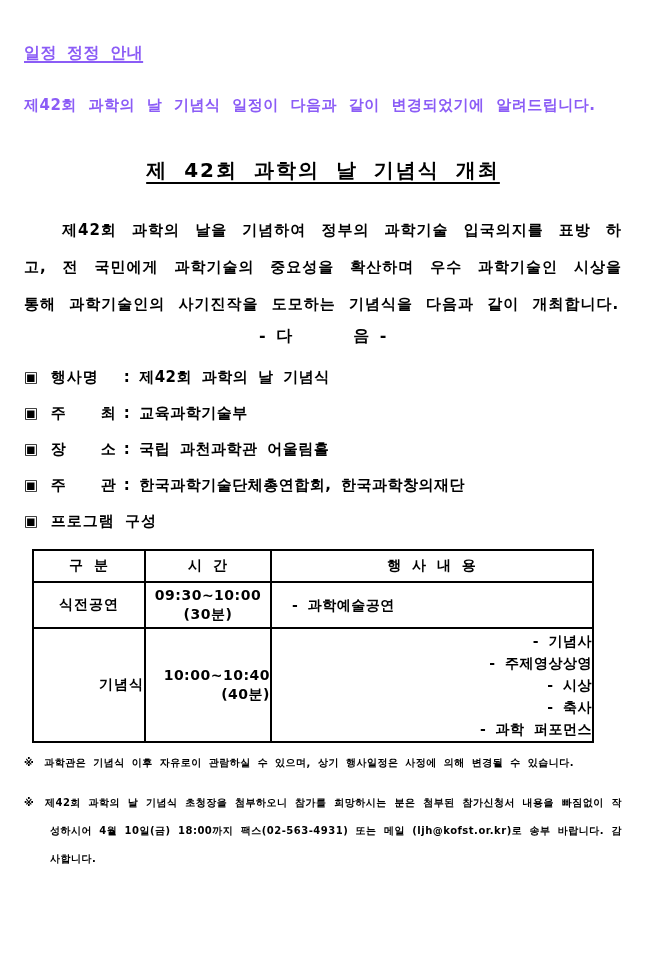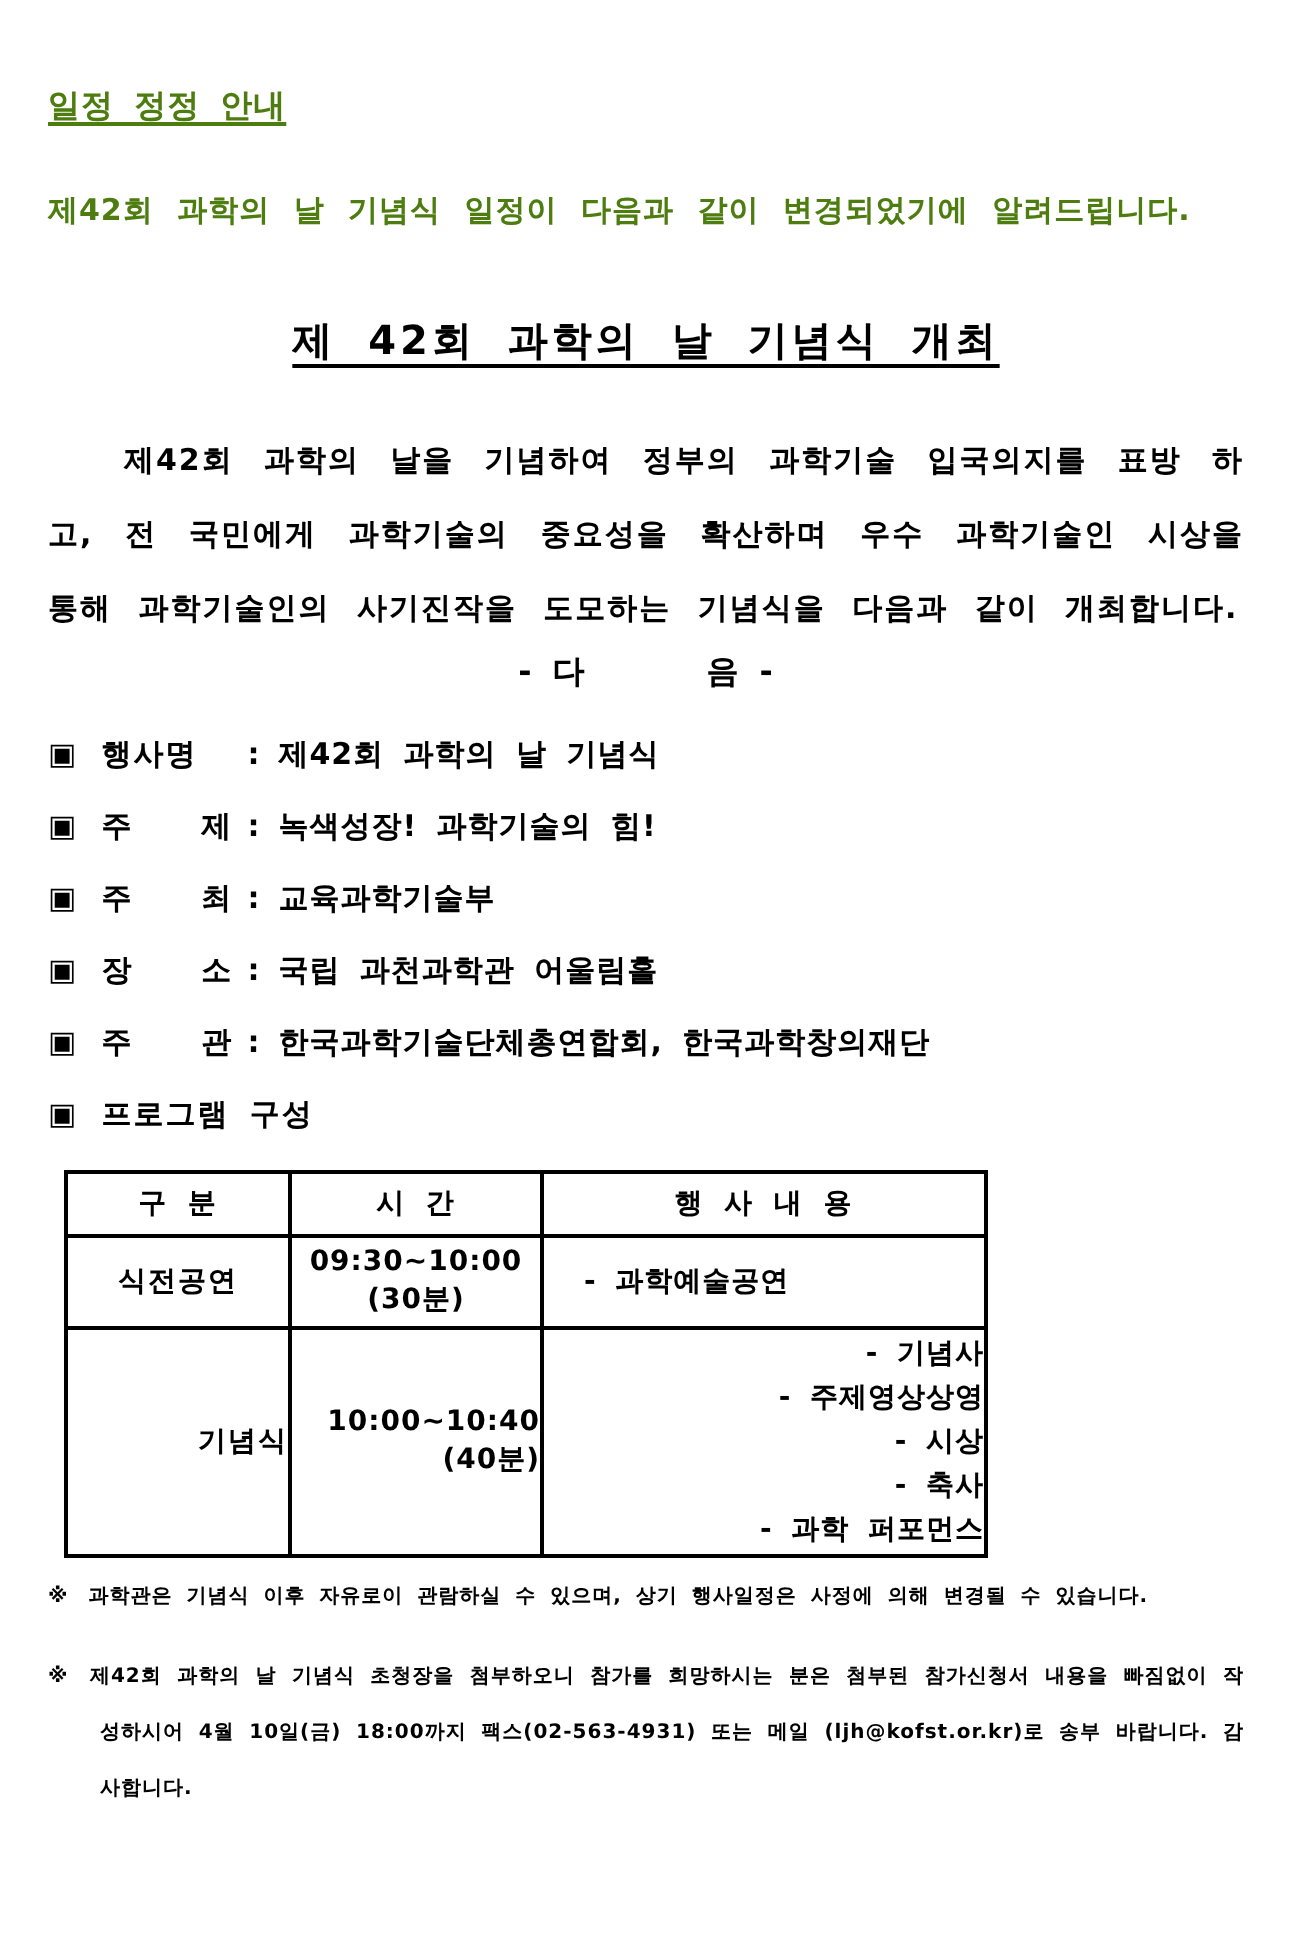--- a/index.html
+++ b/index.html
@@ -12,21 +12,21 @@
     height: 969px;
     overflow: hidden;
     font-family: "DejaVu Sans", sans-serif;
     font-weight: bold;
     color: #000000;
     letter-spacing: 0.5px;
     word-spacing: 4px;
   }
   .page { padding: 42px 26px 0 24px; }
 
-  .red { color: #4d7c0f; }
+  .red { color: #8b5cf6; }
 
   .notice-heading {
     font-size: 16px;
     line-height: 22px;
     text-decoration: underline;
     text-underline-offset: 3px;
     text-decoration-thickness: 2px;
   }
   .notice-body {
     margin-top: 30px;
@@ -86,21 +86,21 @@
   .detail-item.no-colon .detail-label {
     min-width: 0;
     text-align-last: left;
   }
   .detail-colon { margin: 0 9px 0 7px; }
   .detail-colon:empty { display: none; margin: 0; }
 
   table.program {
     border-collapse: collapse;
     table-layout: fixed;
-    width: 462px;
+    width: 562px;
     margin: 10px 0 0 8px;
   }
   table.program th, table.program td {
     border: 2px solid #000000;
     padding: 0;
   }
   .col-cat { width: 112px; }
   .col-time { width: 126px; }
   table.program th {
     height: 30px;
@@ -155,23 +155,20 @@
   <p class="intro">제42회 과학의 날을 기념하여 정부의 과학기술 입국의지를 표방 하고, 전 국민에게 과학기술의 중요성을 확산하며 우수 과학기술인 시상을 통해 과학기술인의 사기진작을 도모하는 기념식을 다음과 같이 개최합니다.</p>
 
   <div class="divider">- 다      음 -</div>
 
   <div class="details">
 
     <div class="detail-item">
       <span class="bullet">▣</span><span class="detail-label">행사명</span><span class="detail-colon">:</span><span class="detail-value">제42회 과학의 날 기념식</span>
     </div>
 
-    <div class="detail-item">
-      <span class="bullet">▣</span><span class="detail-label">주  제</span><span class="detail-colon">:</span><span class="detail-value">녹색성장! 과학기술의 힘!</span>
-    </div>
 
 
     <div class="detail-item">
       <span class="bullet">▣</span><span class="detail-label">주  최</span><span class="detail-colon">:</span><span class="detail-value">교육과학기술부</span>
     </div>
 
     <div class="detail-item">
       <span class="bullet">▣</span><span class="detail-label">장  소</span><span class="detail-colon">:</span><span class="detail-value">국립 과천과학관 어울림홀</span>
     </div>
 

